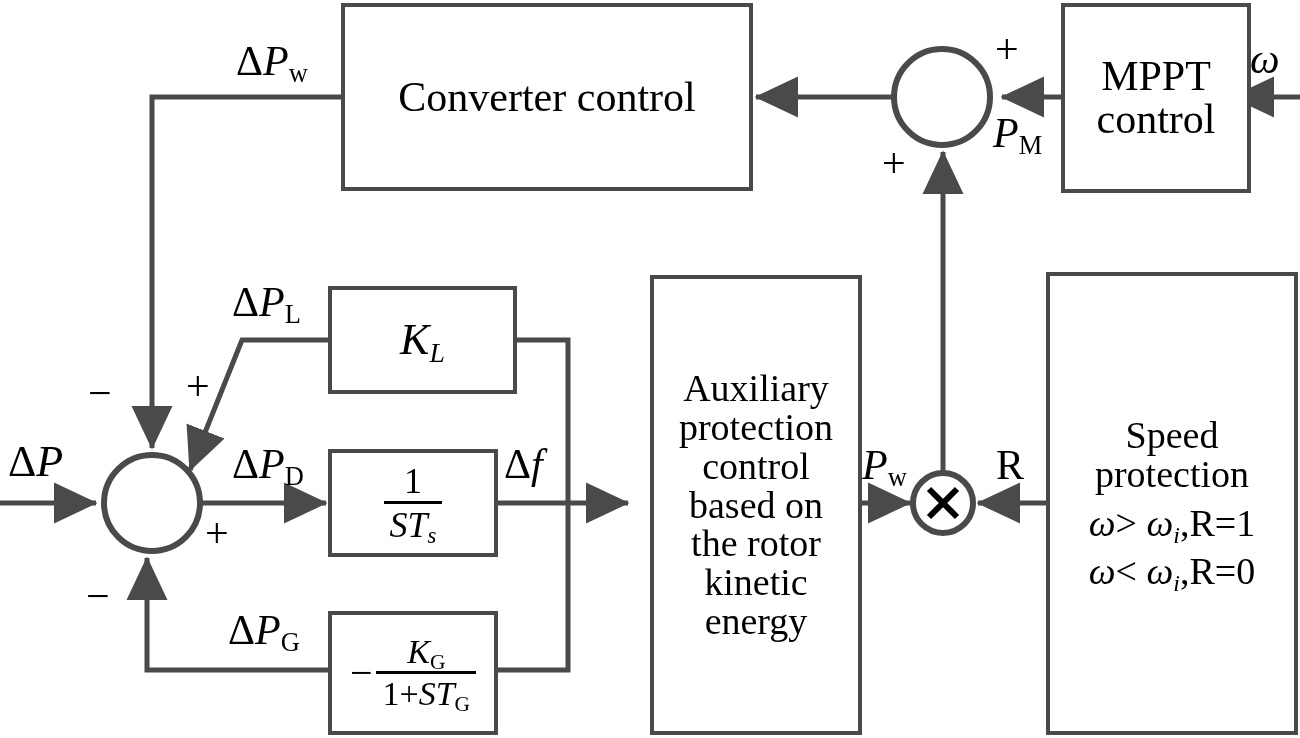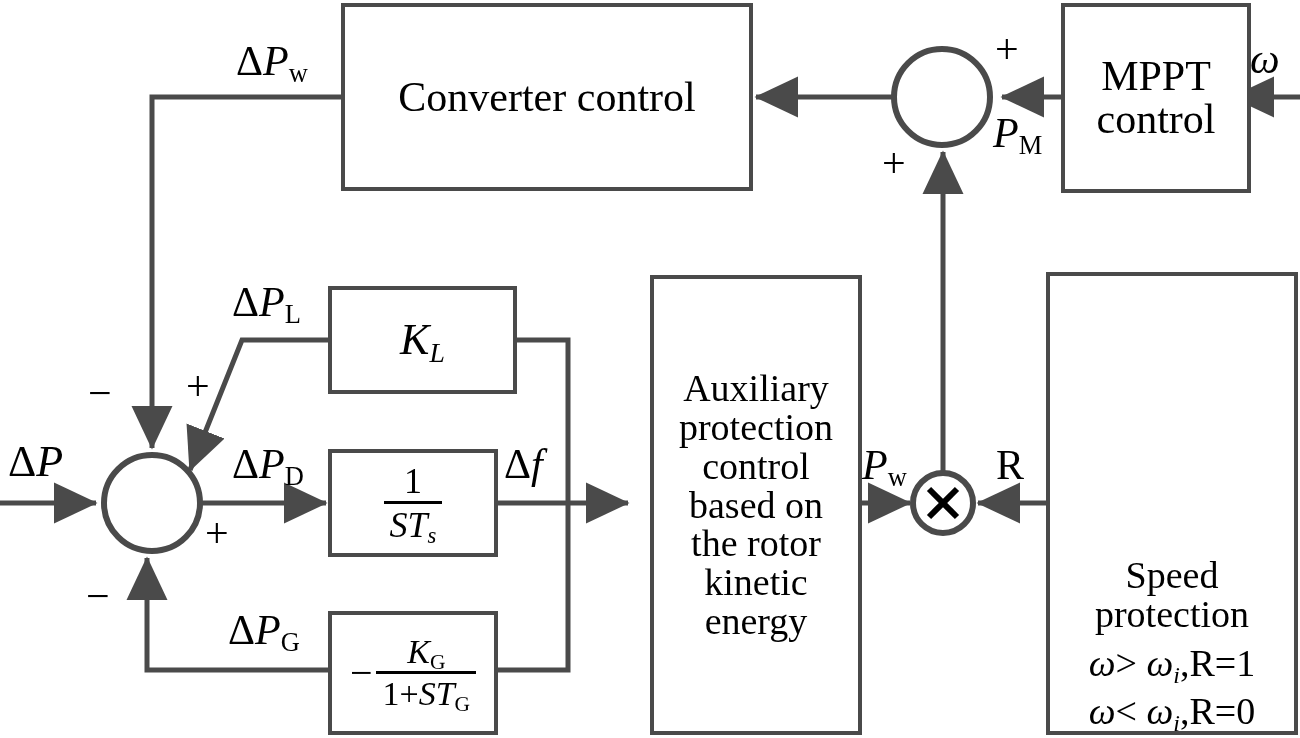--- a/index.html
+++ b/index.html
@@ -182,21 +182,21 @@
   <div class="blk" style="left:630px; top:275px; width:212px; height:460px; font-size:38px; flex-direction:column;margin-left:20px;">
     <span>Auxiliary</span>
     <span>protection</span>
     <span>control</span>
     <span>based on</span>
     <span>the rotor</span>
     <span>kinetic</span>
     <span>energy</span>
   </div>
 
-  <div class="blk" style="left:1046px; top:272px; width:252px; height:463px; font-size:38px; flex-direction:column; justify-content:flex-end;">
+  <div class="blk" style="left:1046px; top:272px; width:252px; height:463px; font-size:38px; flex-direction:column; justify-content:center;">
     <span>Speed</span>
     <span>protection</span>
     <span style="margin-top:10px;">
       <span class="it">ω</span><span>&gt;</span>&nbsp;<span class="it">ω</span><sub class="it">i</sub><span>,R=1</span>
     </span>
     <span style="margin-top:10px;">
       <span class="it">ω</span><span>&lt;</span>&nbsp;<span class="it">ω</span><sub class="it">i</sub><span>,R=0</span>
     </span>
   </div>
 

